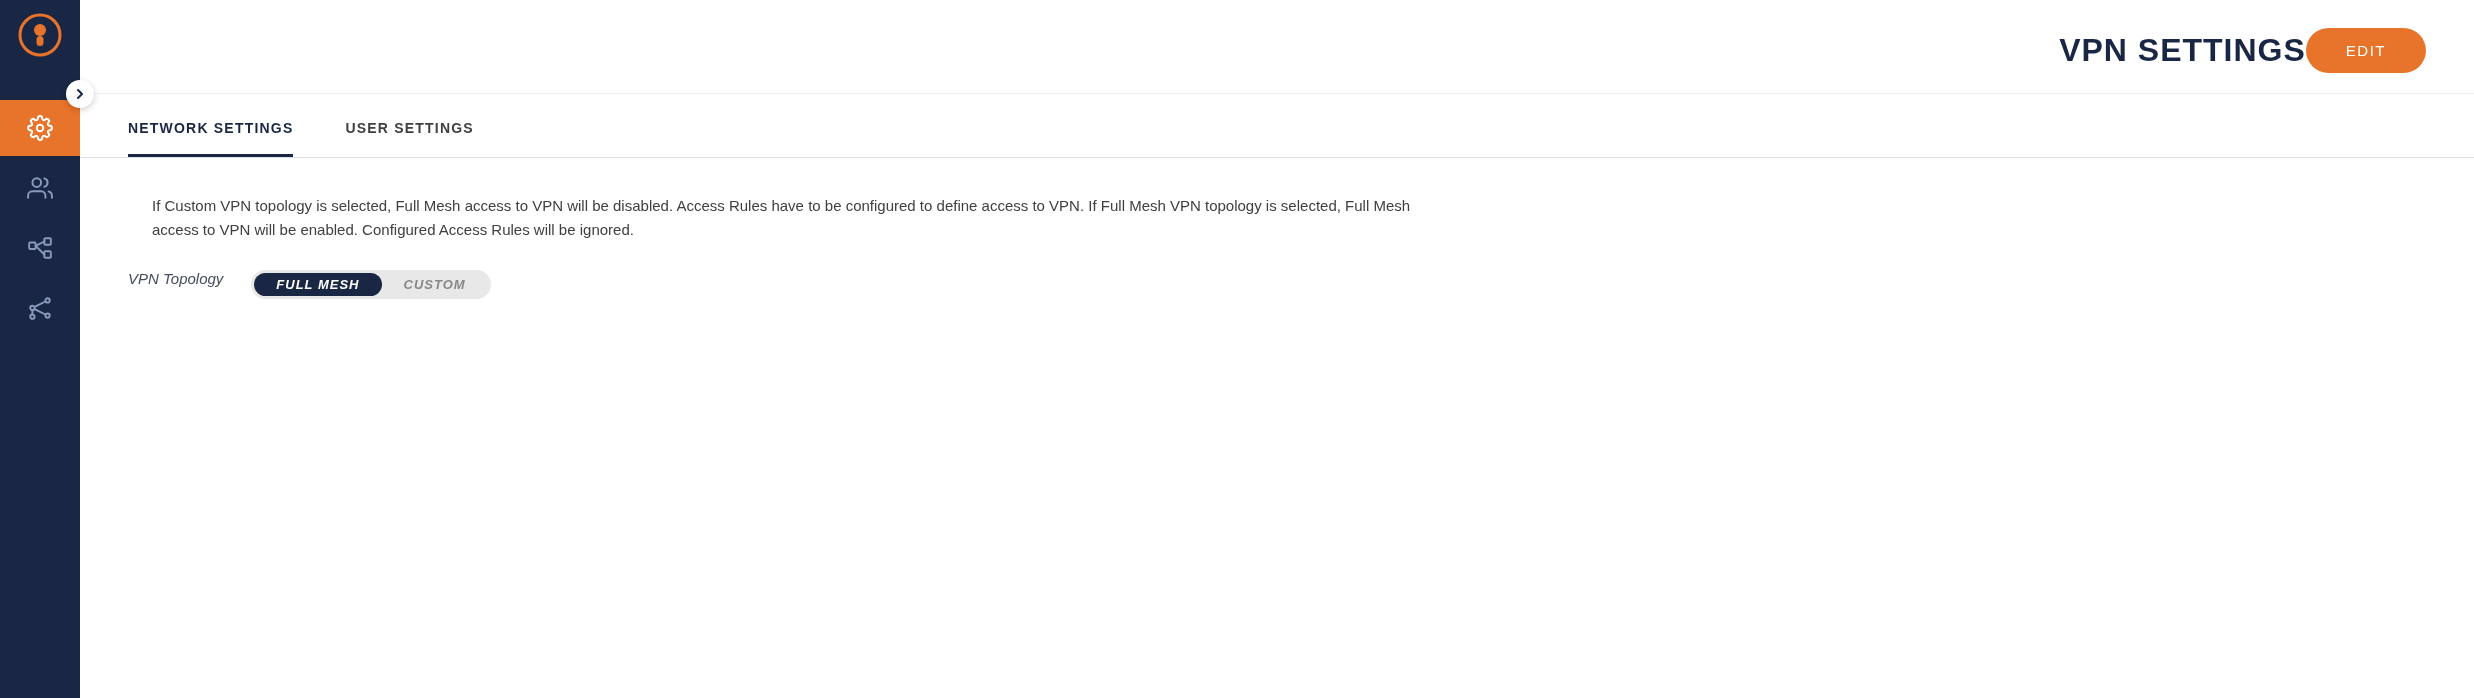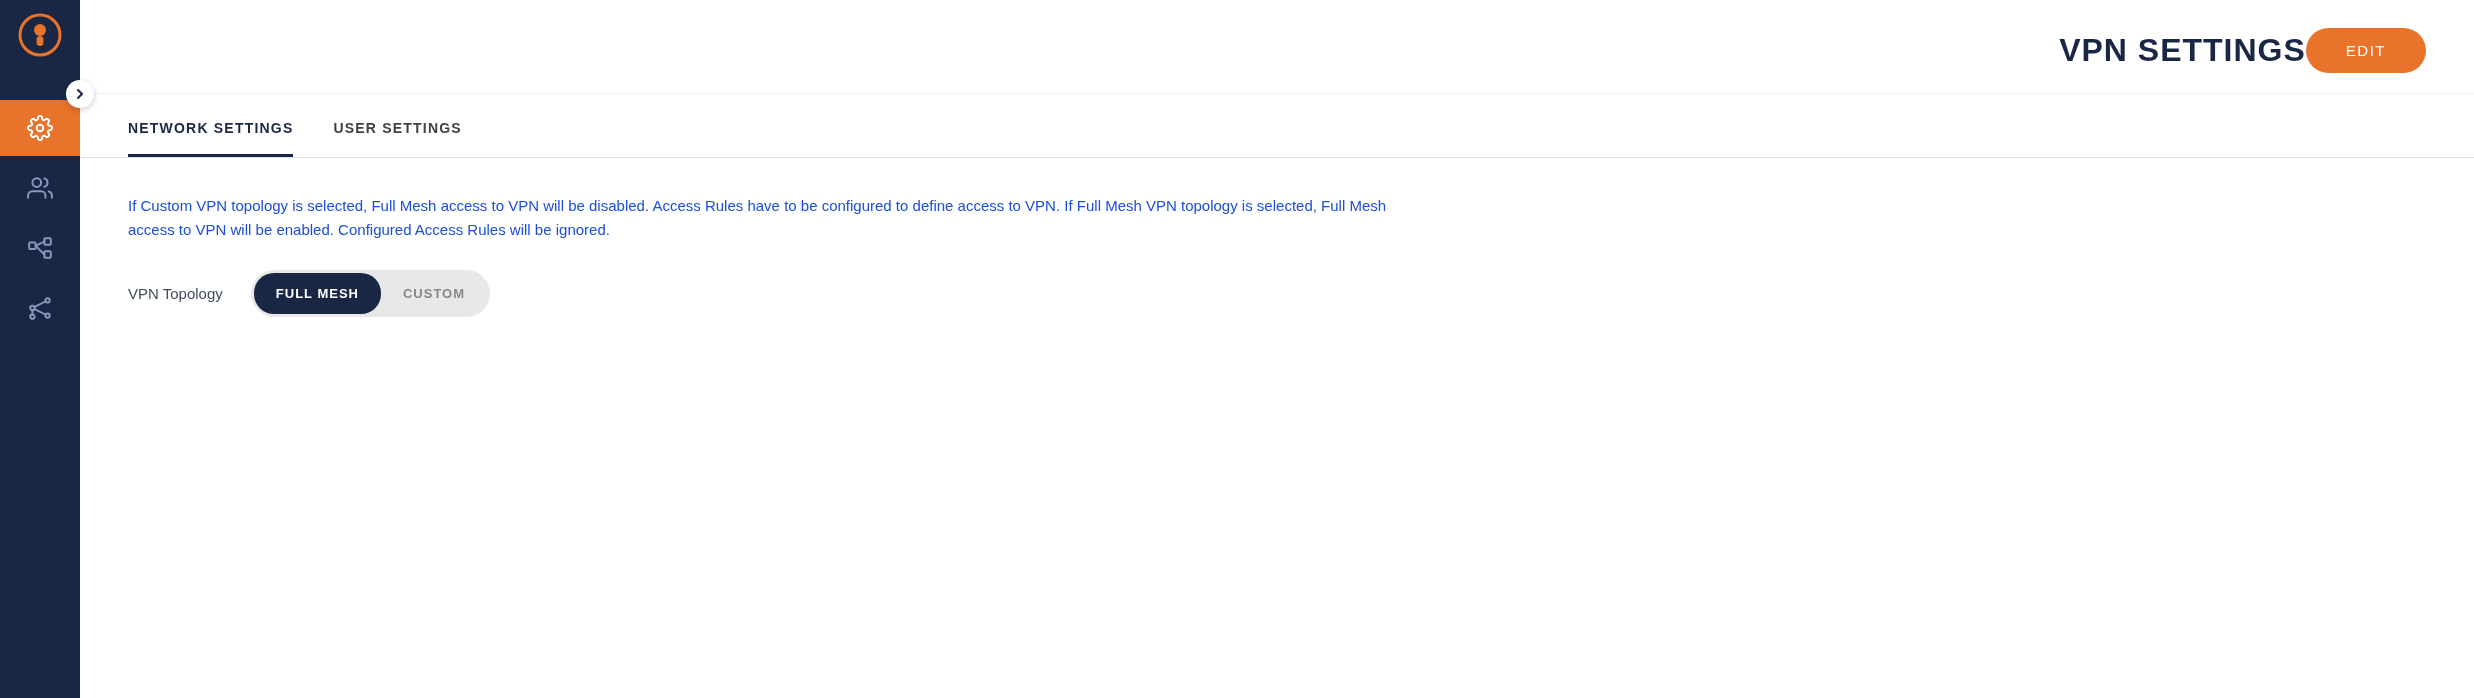--- a/index.html
+++ b/index.html
@@ -117,21 +117,21 @@
       padding: 14px 40px;
       font-size: 15px;
       font-weight: 400;
       letter-spacing: 1.5px;
       cursor: pointer;
       text-transform: uppercase;
     }
 
     .tabs-container {
       display: flex;
-      gap: 0;
+      gap: 12px;
       padding: 0 48px;
       border-bottom: 1px solid #e0e0e0;
       margin-top: 8px;
     }
 
     .tab-item {
       padding: 18px 0;
       margin-right: 40px;
       font-size: 14px;
       font-weight: 600;
@@ -153,49 +153,51 @@
 
     .section-title {
       font-size: 22px;
       font-weight: 700;
       color: #1a2744;
       margin-bottom: 18px;
     }
 
     .section-description {
       font-size: 15px;
-      color: #1d4ed8;
+      color: #404040;
       line-height: 1.6;
       max-width: 1300px;
       margin-bottom: 28px;
+      margin-left: 24px;
     }
 
     .field-row {
       display: flex;
-      align-items: center;
+      align-items: flex-start;
       gap: 20px;
+      font-style: italic;
     }
 
     .field-label {
       font-size: 15px;
       color: #444c5e;
       font-weight: 500;
       margin-right: 8px;
     }
 
     .toggle-group {
       display: flex;
       background: #e8e8e8;
       border-radius: 24px;
       overflow: hidden;
       padding: 3px;
     }
 
     .toggle-option {
-      padding: 13px 22px;
+      padding: 4px 22px;
       font-size: 13px;
       font-weight: 700;
       letter-spacing: 1px;
       cursor: pointer;
       border-radius: 20px;
       text-transform: uppercase;
       color: #888;
     }
 
     .toggle-option.active {

